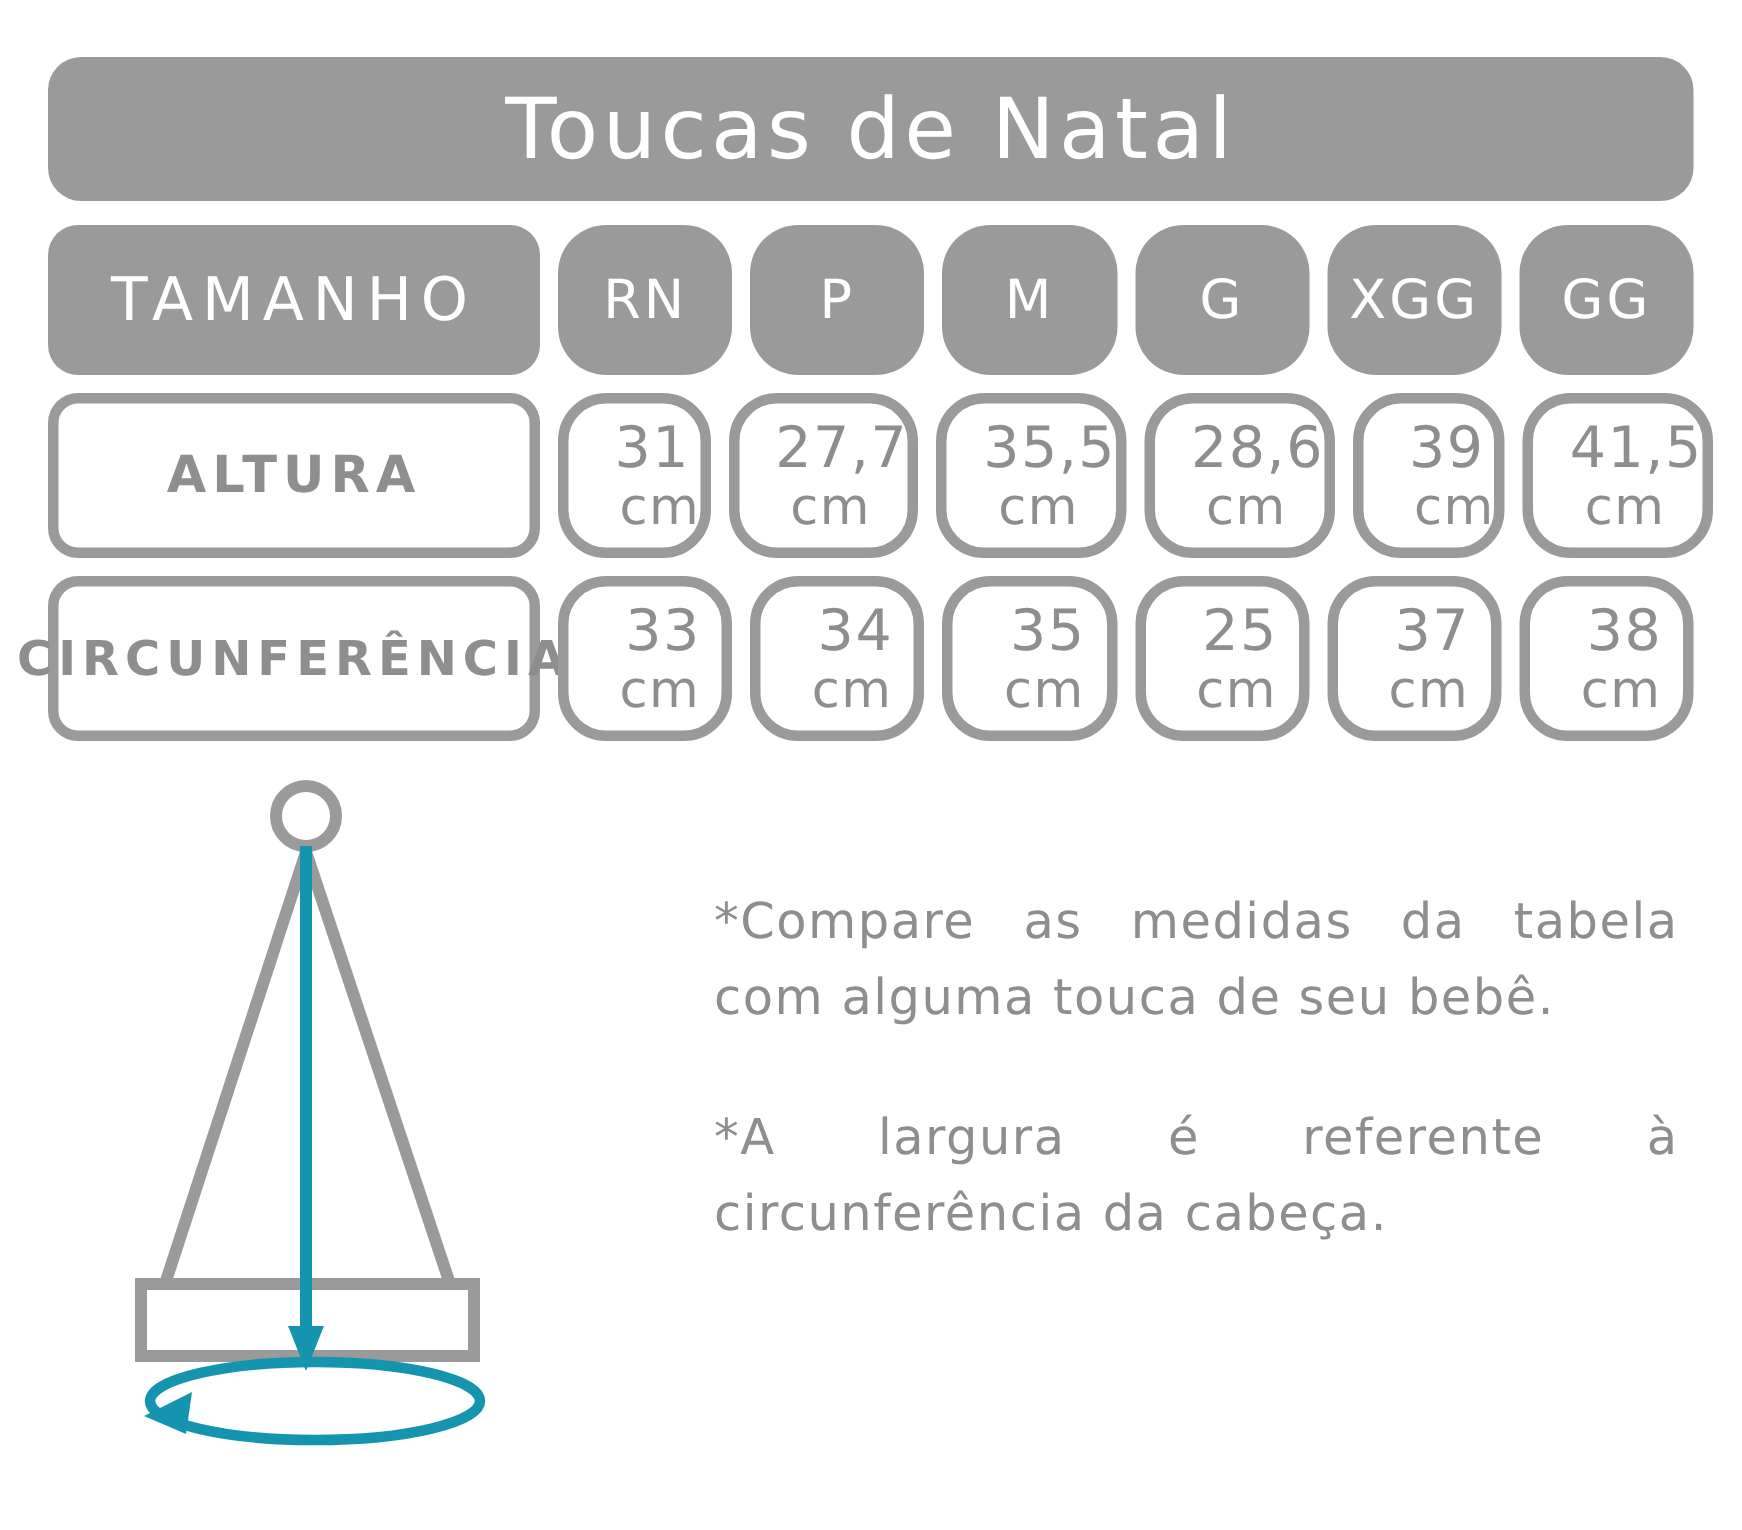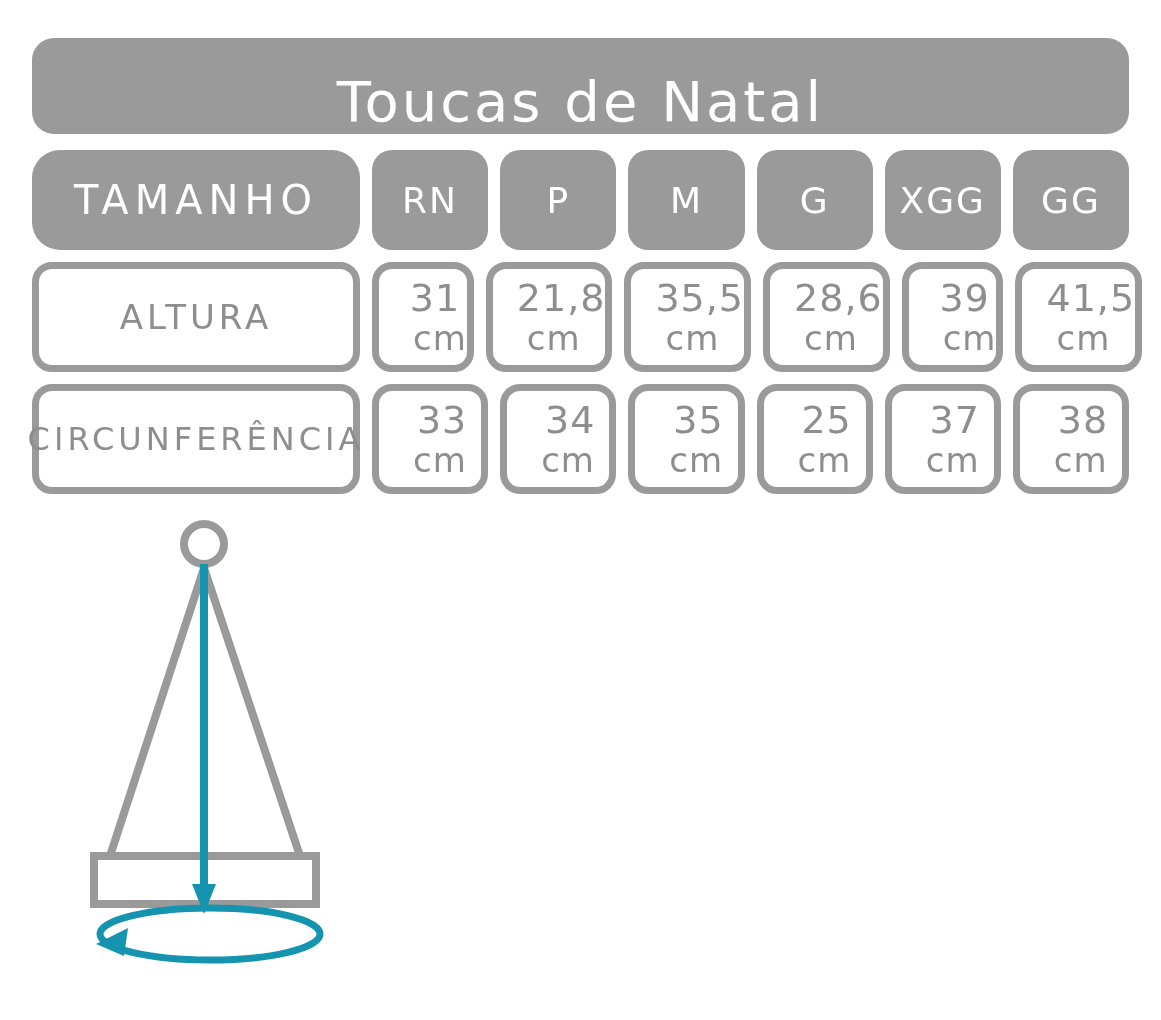--- a/index.html
+++ b/index.html
@@ -22,21 +22,21 @@
     box-sizing: border-box;
     padding: 38px 32px 0 32px;
   }
 
   
   .title-bar {
     height: 96px;
     background: #9a9a9a;
     border-radius: 22px;
     display: flex;
-    align-items: flex-end;
+    align-items: center;
     justify-content: center;
     margin-bottom: 16px;
   }
   .title-bar .title-text {
     color: #ffffff;
     font-size: 56px;
     letter-spacing: 3px;
     font-weight: 400;
   }
 
@@ -58,29 +58,28 @@
     align-items: center;
     justify-content: center;
     border-radius: 20px;
     box-sizing: border-box;
   }
   .cell-size {
     flex: 1 1 0;
     display: flex;
     align-items: center;
     justify-content: center;
-    border-radius: 20px;
+    border-radius: 32px;
     box-sizing: border-box;
   }
 
   
   .header-row .cell-label {
     background: #9a9a9a;
     height: 100px;
-    border-radius: 28px;
   }
   .header-row .cell-label span {
     color: #ffffff;
     font-size: 40px;
     letter-spacing: 6px;
   }
   .header-row .cell-size {
     background: #9a9a9a;
     height: 100px;
   }
@@ -88,20 +87,21 @@
     color: #ffffff;
     font-size: 36px;
     letter-spacing: 2px;
   }
 
   
   .data-row .cell-label {
     border: 7px solid #9a9a9a;
     height: 110px;
     background: #ffffff;
+    font-weight: bold;
   }
   .data-row .cell-label span {
     color: #8e8e8e;
     letter-spacing: 4px;
   }
   .data-row.altura .cell-label span { font-size: 34px; }
   .data-row.circ .cell-label span { font-size: 32px; }
 
   .data-row .cell-size {
     border: 7px solid #9a9a9a;
@@ -194,21 +194,21 @@
 
     <div class="row data-row altura">
       <div class="cell-label">
         <span>ALTURA</span>
       </div>
       <div class="cell-size">
         <span class="value">31</span>
         <span class="unit">cm</span>
       </div>
       <div class="cell-size">
-        <span class="value">21,8</span>
+        <span class="value">27,7</span>
         <span class="unit">cm</span>
       </div>
       <div class="cell-size">
         <span class="value">35,5</span>
         <span class="unit">cm</span>
       </div>
       <div class="cell-size">
         <span class="value">28,6</span>
         <span class="unit">cm</span>
       </div>
@@ -266,16 +266,20 @@
         <rect x="62" y="340" width="222" height="48" fill="none" stroke="#9a9a9a" stroke-width="8"></rect>
 
         <line x1="172" y1="48" x2="172" y2="378" stroke="#1594b0" stroke-width="8"></line>
         <polygon points="172,398 160,368 184,368" fill="#1594b0"></polygon>
 
         <ellipse cx="178" cy="418" rx="110" ry="26" fill="none" stroke="#1594b0" stroke-width="7"></ellipse>
         <polygon points="64,428 96,412 92,440" fill="#1594b0"></polygon>
       </svg>
     </div>
 
+    <div class="notes">
+      <div class="note">*Compare as medidas da tabela com alguma touca de seu bebê.</div>
+      <div class="note">*A largura é referente à circunferência da cabeça.</div>
+    </div>
 
   </div>
 
 </div>
 
 </body></html>

